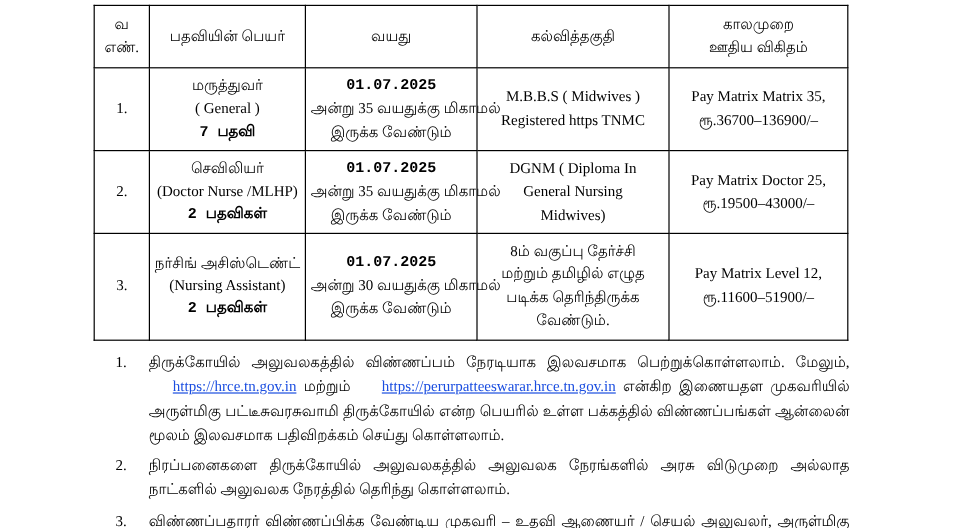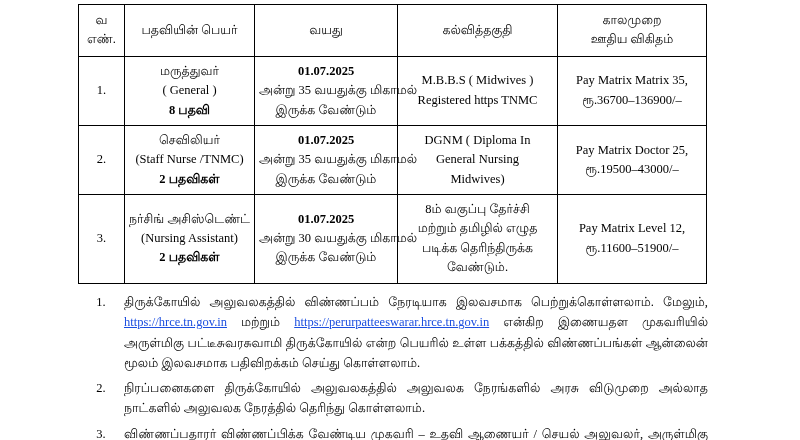--- a/index.html
+++ b/index.html
@@ -41,21 +41,21 @@
     font-size: 12.5px;
     padding: 6px 3px;
   }
   .col-sno { width: 46px; }
   .col-post { width: 130px; }
   .col-age { width: 143px; }
   .col-qual { width: 160px; }
   .col-pay { width: 149px; }
 
   .cell-line { display: block; white-space: nowrap; }
-  .bold { font-weight: bold; }
+  .bold { font-weight: bold; font-family: Liberation Mono, monospace; }
 
   .notes {
     position: absolute;
     left: 78px;
     top: 292px;
     width: 630px;
   }
   .note-row {
     display: flex;
     align-items: flex-start;
@@ -73,21 +73,21 @@
     flex: 1 1 auto;
     font-size: 12.5px;
     line-height: 1.62;
     text-align: justify;
     font-family: "Liberation Serif", serif;
   }
   .note-body .link {
     color: #1b4ee0;
     text-decoration: underline;
   }
-  .nowrap { white-space: nowrap; }
+  .nowrap { white-space: nowrap; margin-left: 20px; }
 </style>
 </head>
 <body>
 
 <div class="page">
 
   <table class="jobs">
     <colgroup>
       <col class="col-sno">
         <col class="col-post">
@@ -109,41 +109,41 @@
           <span class="cell-line">ஊதிய விகிதம்</span>
         </th>
       </tr>
     </thead>
     <tbody>
         <tr>
           <td>1.</td>
           <td>
             <span class="cell-line">மருத்துவர்</span>
             <span class="cell-line">( General )</span>
-            <span class="cell-line bold">8 பதவி</span>
+            <span class="cell-line bold">7 பதவி</span>
           </td>
           <td>
             <span class="cell-line bold">01.07.2025</span>
             <span class="cell-line">அன்று 35 வயதுக்கு மிகாமல்</span>
             <span class="cell-line">இருக்க வேண்டும்</span>
           </td>
           <td>
             <span class="cell-line">M.B.B.S ( Midwives )</span>
             <span class="cell-line">Registered https TNMC</span>
           </td>
           <td>
             <span class="cell-line">Pay Matrix Matrix 35,</span>
             <span class="cell-line">ரூ.36700–136900/–</span>
           </td>
         </tr>
         <tr>
           <td>2.</td>
           <td>
             <span class="cell-line">செவிலியர்</span>
-            <span class="cell-line">(Staff Nurse /TNMC)</span>
+            <span class="cell-line">(Doctor Nurse /MLHP)</span>
             <span class="cell-line bold">2 பதவிகள்</span>
           </td>
           <td>
             <span class="cell-line bold">01.07.2025</span>
             <span class="cell-line">அன்று 35 வயதுக்கு மிகாமல்</span>
             <span class="cell-line">இருக்க வேண்டும்</span>
           </td>
           <td>
             <span class="cell-line">DGNM ( Diploma In</span>
             <span class="cell-line">General Nursing</span>

